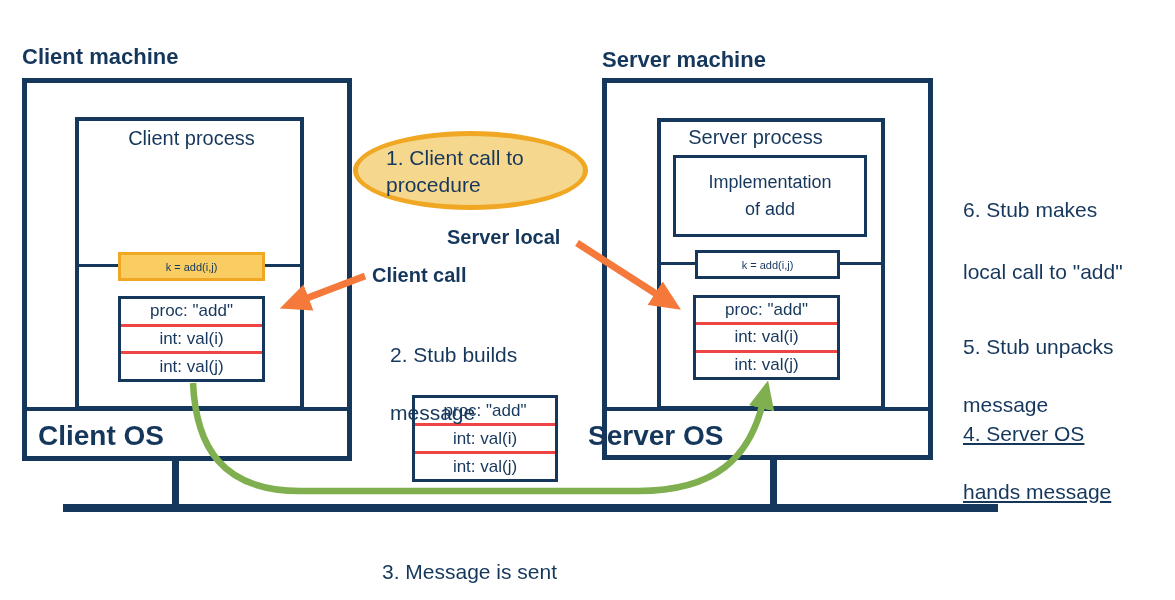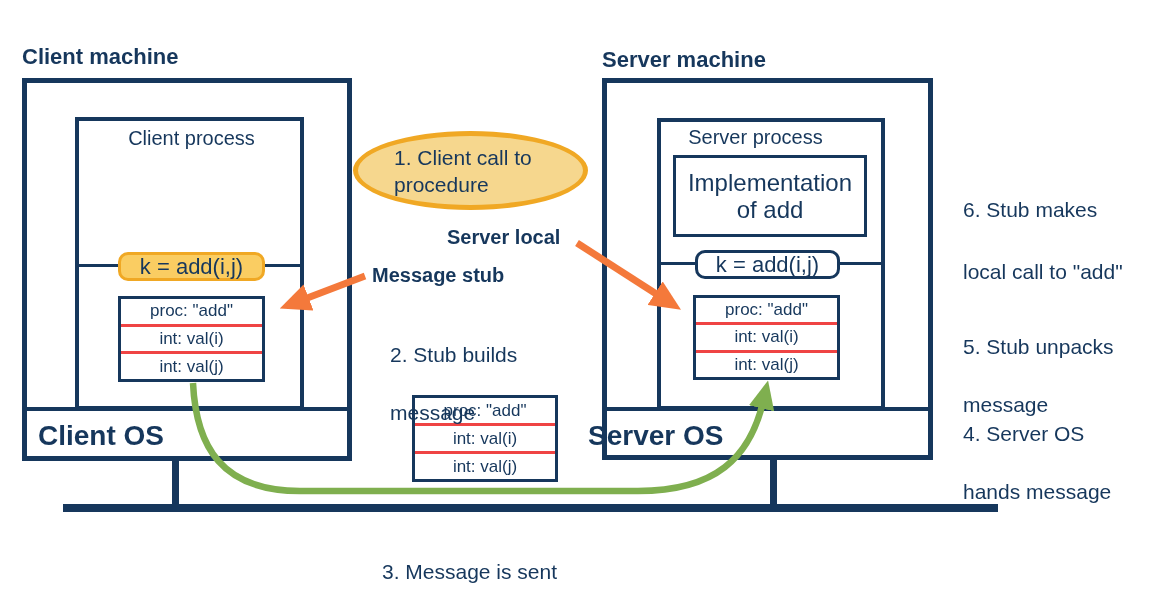--- a/index.html
+++ b/index.html
@@ -10,30 +10,30 @@
   .box{position:absolute;box-sizing:border-box;border:3px solid #16375C;background:#ffffff;}
   .machine{border-width:5px;background:#ffffff;}
   .bar{position:absolute;background:#16375C;}
   .t{position:absolute;white-space:pre-line;}
   .center{text-align:center;}
   .title{font-weight:bold;font-size:22px;text-align:left;}
   .oslabel{font-weight:bold;font-size:28px;}
   .proclabel{font-size:20px;text-align:center;}
   .steptext{font-size:21px;line-height:29px;}
   .stublabel{font-weight:bold;font-size:20px;}
-  .callbox{display:flex;align-items:center;justify-content:center;font-size:22px;border-radius:10px;}
+  .callbox{display:flex;align-items:center;justify-content:center;font-size:11px;}
   .msgbox{display:flex;flex-direction:column;}
   .msg-row{flex:1;display:flex;align-items:center;justify-content:center;font-size:17px;border-top:3px solid #ef4444;}
   .msg-row:first-child{border-top:none;}
   .ellipse{
     position:absolute;box-sizing:border-box;border:5px solid #F0A824;background:#F6D78E;
     border-radius:50%;display:flex;flex-direction:column;justify-content:center;
-    padding-left:36px;font-size:21px;line-height:27px;
+    padding-left:28px;font-size:21px;line-height:27px;
   }
-  .implbox{display:flex;flex-direction:column;align-items:center;justify-content:center;font-size:24px;line-height:27px;}
+  .implbox{display:flex;flex-direction:column;align-items:center;justify-content:center;font-size:18px;line-height:27px;}
   svg.overlay{position:absolute;left:0;top:0;pointer-events:none;}
 </style>
 </head>
 <body>
 
 <div class="canvas">
 
   <div class="t title" style="left:22px;top:44px;width:330px;">Client machine</div>
   <div class="box machine" style="left:22px;top:78px;width:330px;height:383px;"></div>
   <div class="bar" style="left:25px;top:407px;width:324px;height:4px;"></div>
@@ -80,31 +80,31 @@
     <div class="msg-row">int: val(i)</div>
     <div class="msg-row">int: val(j)</div>
   </div>
 
   <div class="ellipse" style="left:353px;top:131px;width:235px;height:79px;">
     <div>1. Client call to</div>
     <div>procedure</div>
   </div>
 
   <div class="t stublabel" style="left:447px;top:226px;">Server local</div>
-  <div class="t stublabel" style="left:372px;top:264px;">Message stub</div>
+  <div class="t stublabel" style="left:372px;top:264px;">Client call</div>
 
   <div class="t steptext" style="left:390px;top:311px;">
     <div>2. Stub builds</div>
     <div>message</div>
   </div>
   <div class="t steptext center" style="left:352px;top:528px;width:235px;">
     <div>3. Message is sent</div>
     
   </div>
-  <div class="t steptext" style="left:963px;top:390px;">
+  <div class="t steptext" style="left:963px;top:390px;text-decoration:underline;">
     <div>4. Server OS</div>
     <div>hands message</div>
   </div>
   <div class="t steptext" style="left:963px;top:303px;">
     <div>5. Stub unpacks</div>
     <div>message</div>
   </div>
   <div class="t steptext" style="left:963px;top:163px;line-height:31px;">
     <div>6. Stub makes</div>
     <div>local call to "add"</div>

